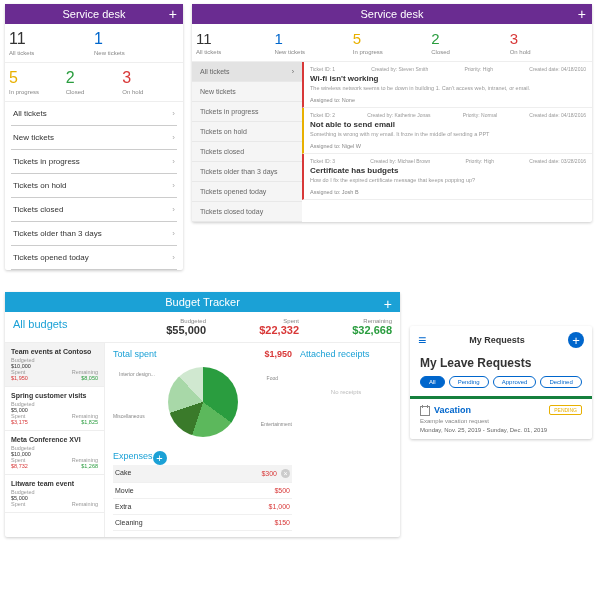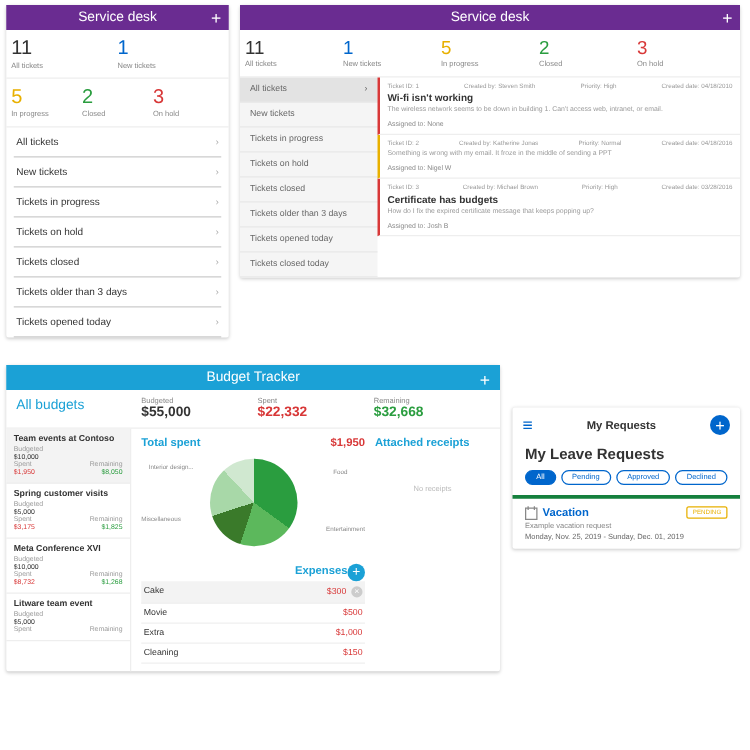--- a/index.html
+++ b/index.html
@@ -31,36 +31,36 @@
 .tkt h4{font-size:8px;font-weight:700;margin-bottom:2px}
 .tkt p{font-size:5.5px;color:#999;margin-bottom:6px}
 .tkt .asn{font-size:5.5px;color:#888}
 
 
 #p3{left:5px;top:292px;width:395px}
 .bhdr{background:#1ba1d6;color:#fff;text-align:center;padding:4px;font-size:11px;position:relative}
 .bhdr .plus{position:absolute;right:8px;font-size:14px;cursor:pointer}
 .btop{display:flex;padding:6px 8px;border-bottom:1px solid #eee}
 .btop .lbl{font-size:11px;color:#1ba1d6;font-weight:400;width:100px}
-.btop .col{flex:1;text-align:left}
+.btop .col{flex:1;text-align:right}
 .btop .col .t{font-size:6px;color:#888}
 .btop .col .v{font-size:11px;font-weight:600}
 .bbody{display:flex}
 .blist{width:100px;border-right:1px solid #eee}
 .bitem{padding:5px 6px;border-bottom:1px solid #eee;cursor:pointer}
 .bitem.sel{background:#f3f3f3}
 .bitem .bn{font-size:7px;font-weight:600;margin-bottom:2px}
 .bitem .br{display:flex;justify-content:space-between;font-size:5.5px}
 .bitem .br .k{color:#999}
 .bmain{flex:1;padding:6px 8px}
 .bmrow{display:flex;justify-content:space-between;align-items:flex-start}
-.bmh{font-size:9px;color:#1ba1d6;font-weight:700;margin-bottom:4px}
+.bmh{font-size:9px;color:#1ba1d6;font-weight:400;margin-bottom:4px}
 .pie{width:70px;height:70px;border-radius:50%;background:conic-gradient(#2a9d3f 0 35%,#5cb85c 35% 55%,#3a7a2a 55% 70%,#a8d8a8 70% 88%,#d0e8d0 88% 100%);margin:4px auto;position:relative}
 .pielbl{position:absolute;font-size:5px;color:#888}
-.exh{display:flex;justify-content:flex-end;align-items:center;margin-top:6px}
+.exh{display:flex;justify-content:flex-start;align-items:center;margin-top:6px}
 .exh .add{width:14px;height:14px;background:#1ba1d6;border-radius:50%;color:#fff;display:flex;align-items:center;justify-content:center;font-size:11px;cursor:pointer}
 .exrow{display:flex;justify-content:space-between;padding:4px 2px;border-bottom:1px solid #f0f0f0;font-size:7px}
 .exrow.sel{background:#f3f3f3}
 .exrow .amt{color:#d83838}
 .exrow .del{width:9px;height:9px;background:#ccc;border-radius:50%;color:#fff;font-size:7px;display:flex;align-items:center;justify-content:center;margin-left:4px;cursor:pointer}
 .att{width:100px;padding-left:8px}
 .att .no{font-size:6px;color:#bbb;text-align:center;margin-top:30px}
 
 
 #p4{left:410px;top:326px;width:182px}
@@ -196,20 +196,21 @@
           <p>The wireless network seems to be down in building 1. Can't access web, intranet, or email.</p>
           <div class="asn">Assigned to:  None</div>
         </div>
         <div class="tkt yel">
           <div class="tktmeta">
             <span>Ticket ID: 2</span>
             <span>Created by: Katherine Jonas</span>
             <span>Priority: Normal</span>
             <span>Created date: 04/18/2016</span>
           </div>
+          <h4>Not able to send email</h4>
           <p>Something is wrong with my email. It froze in the middle of sending a PPT</p>
           <div class="asn">Assigned to:  Nigel W</div>
         </div>
         <div class="tkt red">
           <div class="tktmeta">
             <span>Ticket ID: 3</span>
             <span>Created by: Michael Brown</span>
             <span>Priority: High</span>
             <span>Created date: 03/28/2016</span>
           </div>

